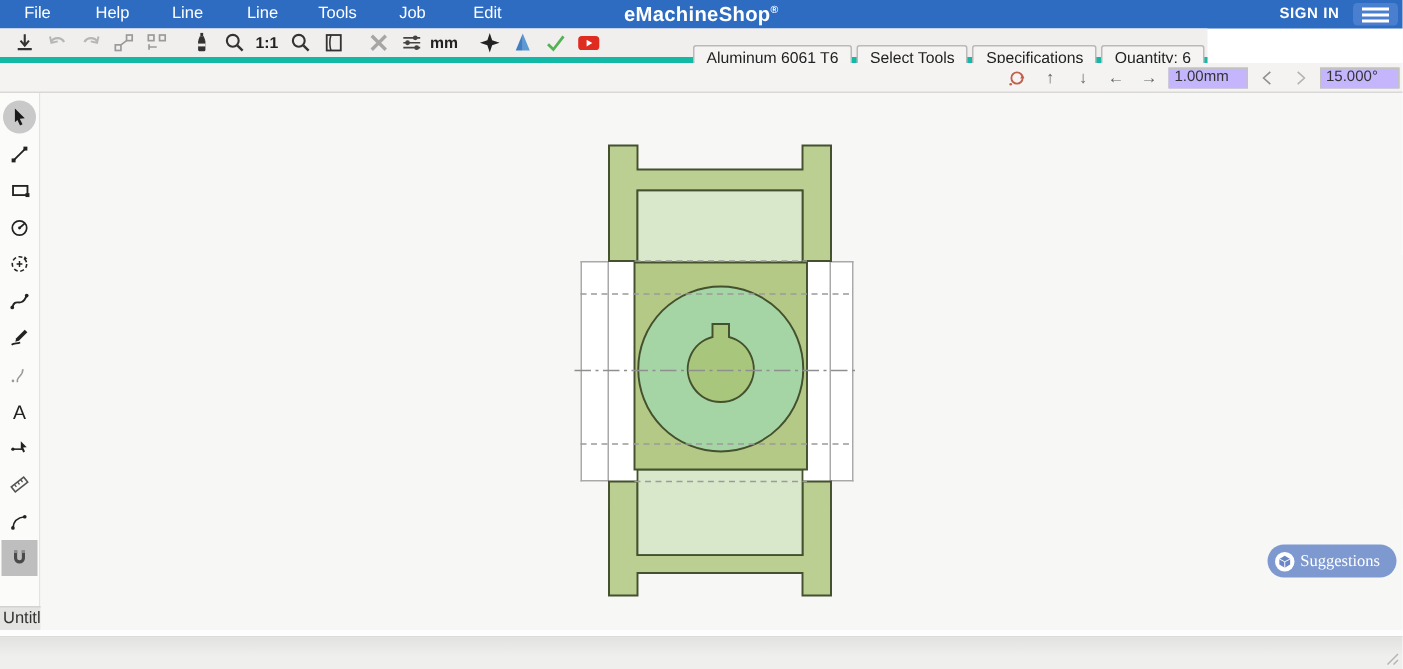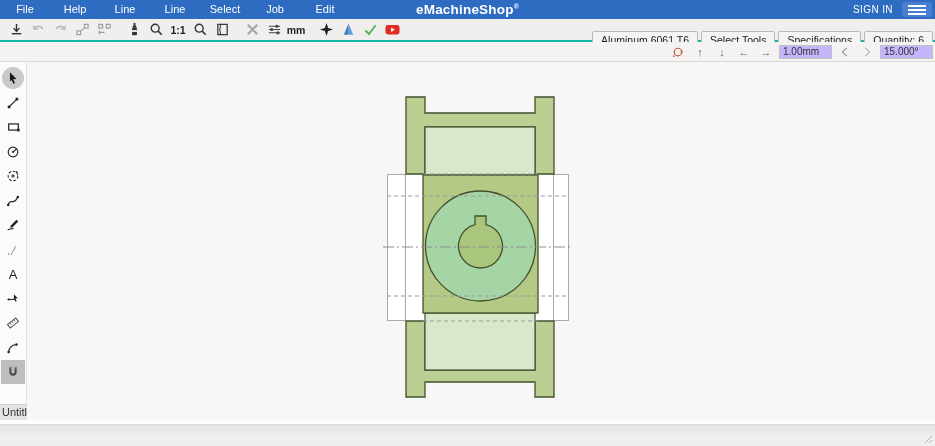--- a/index.html
+++ b/index.html
@@ -5,26 +5,26 @@
   * { margin:0; padding:0; box-sizing:border-box; }
   html,body { width:935px; height:446px; font-family:"Liberation Sans", sans-serif; overflow:hidden; background:#fff; }
   .app { position:absolute; top:0; left:0; width:935px; height:446px; }
 
   
   .menubar { position:absolute; top:0; left:0; width:935px; height:19px; background:#2e6cc2; display:flex; align-items:center; }
   .menu-items { display:flex; height:100%; }
   .menu-item { width:50px; text-align:center; color:#fff; font-size:11px; cursor:pointer; line-height:19px; }
   .logo { position:absolute; left:0; right:0; text-align:center; color:#fff; font-weight:bold; font-size:13.5px; letter-spacing:.2px; pointer-events:none; }
   .logo sup { font-size:7px; font-weight:bold; }
-  .signin { position:absolute; right:42px; color:#fff; font-size:10px; font-weight:normal; letter-spacing:.4px; cursor:pointer; }
+  .signin { position:absolute; right:42px; color:#fff; font-size:10px; font-weight:bold; letter-spacing:.4px; cursor:pointer; }
   .hamburger { position:absolute; right:3px; top:2px; width:30px; height:15px; background:#4a7fd0; border-radius:3px; display:flex; flex-direction:column; justify-content:center; align-items:center; gap:2px; cursor:pointer; }
   .hamburger i { display:block; width:18px; height:2px; background:#fff; }
 
   
-  .toolbar1 { position:absolute; top:19px; left:0; width:935px; height:23px; background:#f0efee; border-bottom:2px solid #14b8a6; display:flex; }
+  .toolbar1 { position:absolute; top:19px; left:0; width:805px; height:23px; background:#f0efee; border-bottom:4px solid #14b8a6; display:flex; }
   .tb-icons { display:flex; align-items:center; padding-left:5px; }
   .tb-btn { width:22px; height:21px; display:flex; align-items:center; justify-content:center; cursor:pointer; flex:none; }
   .tb-gap { width:8px; flex:none; }
   .tb-label { font-size:10.5px; font-weight:bold; color:#222; }
   .tb-right { margin-left:auto; display:flex; align-items:center; gap:3px; padding-right:2px;margin-top:20px; }
   .opt-btn { height:18px; border:1px solid #b9b9b9; border-radius:2px; background:#f5f4f3; font-size:10.5px; color:#222; padding:0 8px; display:flex; align-items:center; cursor:pointer; white-space:nowrap; }
 
   
   .toolbar2 { position:absolute; top:42px; left:0; width:935px; height:20px; background:#f4f3f2; border-bottom:1px solid #d9d8d7; display:flex; align-items:center; justify-content:flex-end; gap:4px; padding-right:2px; }
   .nudge-icon { width:18px; height:16px; display:flex; align-items:center; justify-content:center; cursor:pointer; color:#666; font-size:11px; }
@@ -53,21 +53,21 @@
 <body>
 
 <div class="app">
 
   <div class="menubar">
     <div class="menu-items">
       <div class="menu-item">File</div>
       <div class="menu-item">Help</div>
       <div class="menu-item">Line</div>
       <div class="menu-item">Line</div>
-      <div class="menu-item">Select</div>
+      <div class="menu-item">Tools</div>
       <div class="menu-item">Job</div>
       <div class="menu-item">Edit</div>
     </div>
     <div class="logo"><span>eMachineShop</span><sup>®</sup></div>
     <div class="signin">SIGN IN</div>
     <div class="hamburger">
         <i></i>
         <i></i>
         <i></i>
       </div>
@@ -328,20 +328,29 @@
         <path d="M360 134 H542"></path>
         <path d="M360 234 H542"></path>
         <path d="M396 112 H511"></path>
         <path d="M396 259 H511"></path>
       </g>
 
       <path d="M356 185 H546" stroke="#8f8f8f" stroke-width="1" stroke-dasharray="11 3 2 3" fill="none"></path>
     </svg>
   </div>
 
+  <div class="suggestions">
+    <span class="bulb">
+      <svg width="9" height="9" viewBox="0 0 10 10">
+          <path d="M5 0.5 L9 3 L9 7 L5 9.5 L1 7 L1 3 Z" fill="#6b86c4"></path>
+          <path d="M1 3 L5 5 L9 3 M5 5 V9.5" stroke="#fff" stroke-width="0.7" fill="none"></path>
+        </svg>
+    </span>
+    <span class="lbl">Suggestions</span>
+  </div>
 
   <div class="doc-tab">Untitled</div>
   <div class="bottom-gap"></div>
   <div class="hscroll">
     <svg class="grip" width="9" height="9" viewBox="0 0 9 9">
       <path d="M8 1 L1 8 M8 5 L5 8" stroke="#b5b5b5" stroke-width="1"></path>
     </svg>
   </div>
 
 </div>

